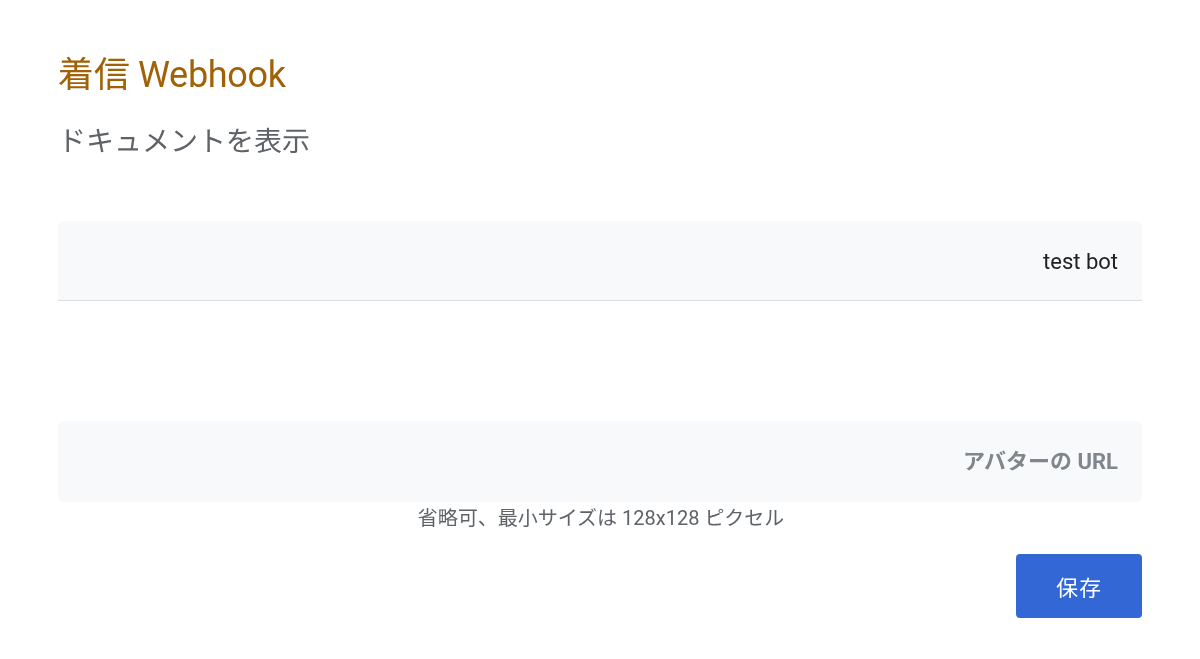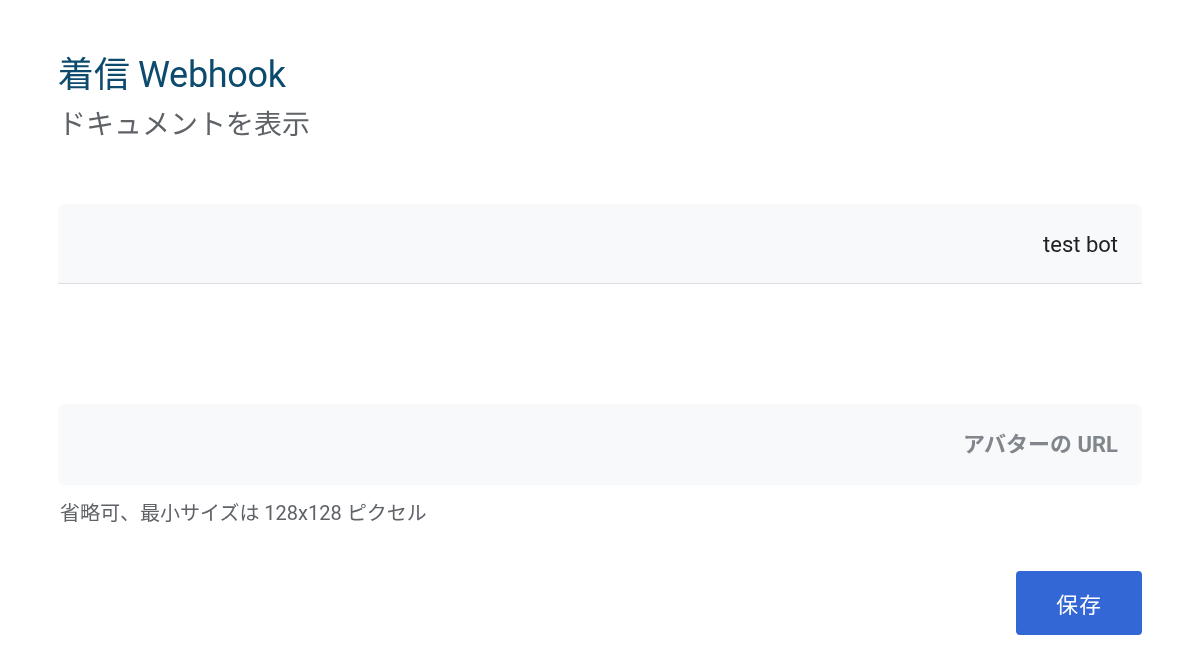--- a/index.html
+++ b/index.html
@@ -11,23 +11,23 @@
       font-family: "Roboto", "Noto Sans JP", "Hiragino Sans", "Hiragino Kaku Gothic ProN", "Yu Gothic", Meiryo, -apple-system, BlinkMacSystemFont, sans-serif;
       background: #ffffff;
       width: 1200px;
       height: 659px;
       padding: 45px 58px;
       position: relative;
     }
     .page-title {
       font-size: 36px;
       font-weight: 400;
-      color: #0c4a6e;
+      color: #a16207;
       letter-spacing: -0.3px;
-      margin-bottom: 5px;
+      margin-bottom: 22px;
     }
     .docs-link {
       font-size: 28px;
       color: #5f6368;
       font-weight: 400;
       display: inline-block;
       cursor: pointer;
     }
     .field-group {
       margin-top: 62px;
@@ -54,27 +54,27 @@
     }
     .avatar-input {
       border-bottom: none;
       border-radius: 6px;
       padding: 28px 24px 28px 24px;
       font-weight: bold;
     }
     .help-text {
       font-size: 20px;
       color: #5f6368;
-      margin-top: 12px;
       padding-left: 2px;
+      text-align: center;
     }
     .button-row {
       position: absolute;
       right: 58px;
-      bottom: 24px;
+      bottom: 41px;
     }
     .save-button {
       background: #3367d6;
       color: #ffffff;
       border: none;
       border-radius: 4px;
       font-size: 22px;
       font-family: inherit;
       padding: 16px 40px;
       cursor: pointer;

